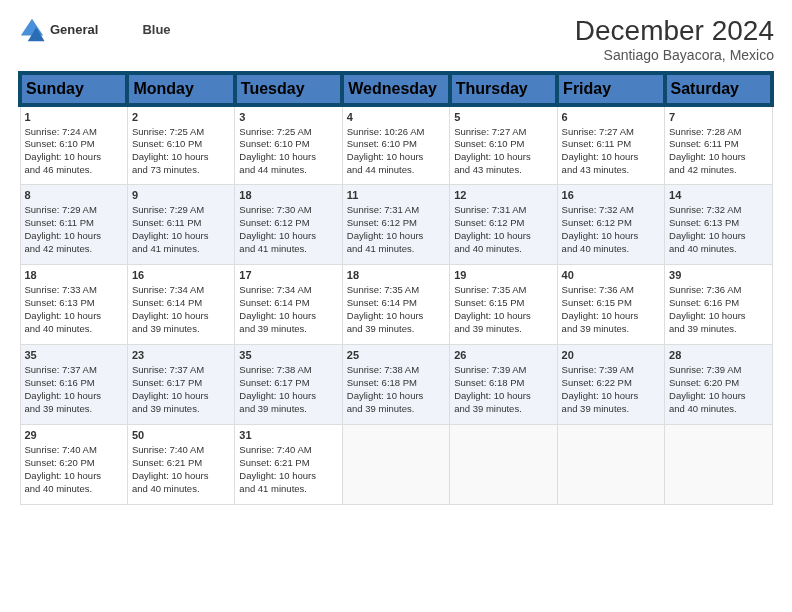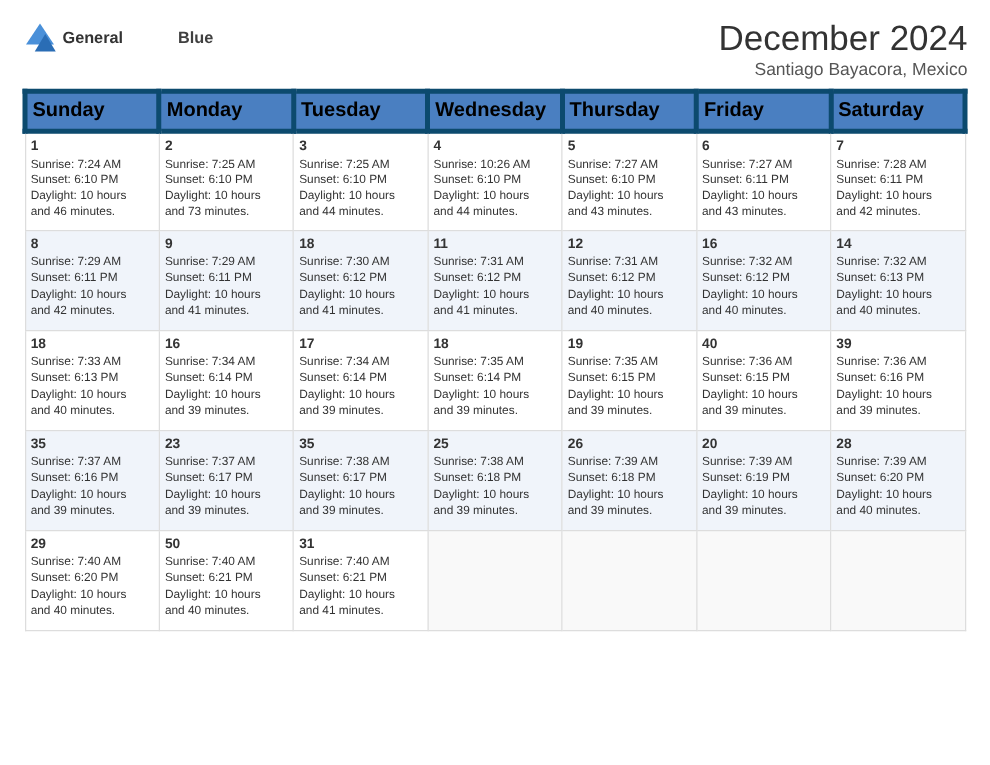--- a/index.html
+++ b/index.html
@@ -154,21 +154,21 @@
           <td><span class="day-num">19</span><span>Sunrise: 7:35 AM</span><br><span>Sunset: 6:15 PM</span><br><span>Daylight: 10 hours</span><br><span>and 39 minutes.</span></td>
           <td><span class="day-num">40</span><span>Sunrise: 7:36 AM</span><br><span>Sunset: 6:15 PM</span><br><span>Daylight: 10 hours</span><br><span>and 39 minutes.</span></td>
           <td><span class="day-num">39</span><span>Sunrise: 7:36 AM</span><br><span>Sunset: 6:16 PM</span><br><span>Daylight: 10 hours</span><br><span>and 39 minutes.</span></td>
         </tr>
         <tr>
           <td><span class="day-num">35</span><span>Sunrise: 7:37 AM</span><br><span>Sunset: 6:16 PM</span><br><span>Daylight: 10 hours</span><br><span>and 39 minutes.</span></td>
           <td><span class="day-num">23</span><span>Sunrise: 7:37 AM</span><br><span>Sunset: 6:17 PM</span><br><span>Daylight: 10 hours</span><br><span>and 39 minutes.</span></td>
           <td><span class="day-num">35</span><span>Sunrise: 7:38 AM</span><br><span>Sunset: 6:17 PM</span><br><span>Daylight: 10 hours</span><br><span>and 39 minutes.</span></td>
           <td><span class="day-num">25</span><span>Sunrise: 7:38 AM</span><br><span>Sunset: 6:18 PM</span><br><span>Daylight: 10 hours</span><br><span>and 39 minutes.</span></td>
           <td><span class="day-num">26</span><span>Sunrise: 7:39 AM</span><br><span>Sunset: 6:18 PM</span><br><span>Daylight: 10 hours</span><br><span>and 39 minutes.</span></td>
-          <td><span class="day-num">20</span><span>Sunrise: 7:39 AM</span><br><span>Sunset: 6:19 PM</span><br><span>Daylight: 10 hours</span><br><span>and 39 minutes.</span></td>
+          <td><span class="day-num">20</span><span>Sunrise: 7:39 AM</span><br><span>Sunset: 6:22 PM</span><br><span>Daylight: 10 hours</span><br><span>and 39 minutes.</span></td>
           <td><span class="day-num">28</span><span>Sunrise: 7:39 AM</span><br><span>Sunset: 6:20 PM</span><br><span>Daylight: 10 hours</span><br><span>and 40 minutes.</span></td>
         </tr>
         <tr>
           <td><span class="day-num">29</span><span>Sunrise: 7:40 AM</span><br><span>Sunset: 6:20 PM</span><br><span>Daylight: 10 hours</span><br><span>and 40 minutes.</span></td>
           <td><span class="day-num">50</span><span>Sunrise: 7:40 AM</span><br><span>Sunset: 6:21 PM</span><br><span>Daylight: 10 hours</span><br><span>and 40 minutes.</span></td>
           <td><span class="day-num">31</span><span>Sunrise: 7:40 AM</span><br><span>Sunset: 6:21 PM</span><br><span>Daylight: 10 hours</span><br><span>and 41 minutes.</span></td>
           <td class="empty-cell"></td>
           <td class="empty-cell"></td>
           <td class="empty-cell"></td>
           <td class="empty-cell"></td>

